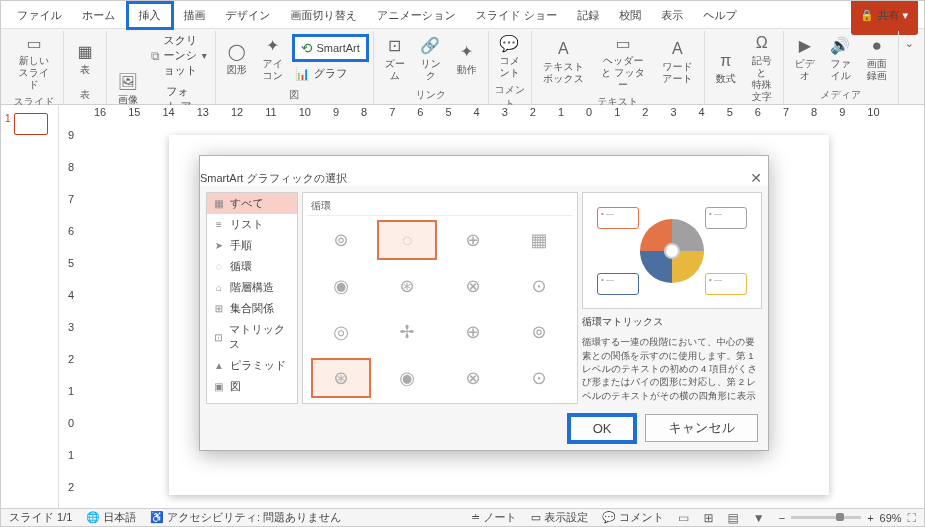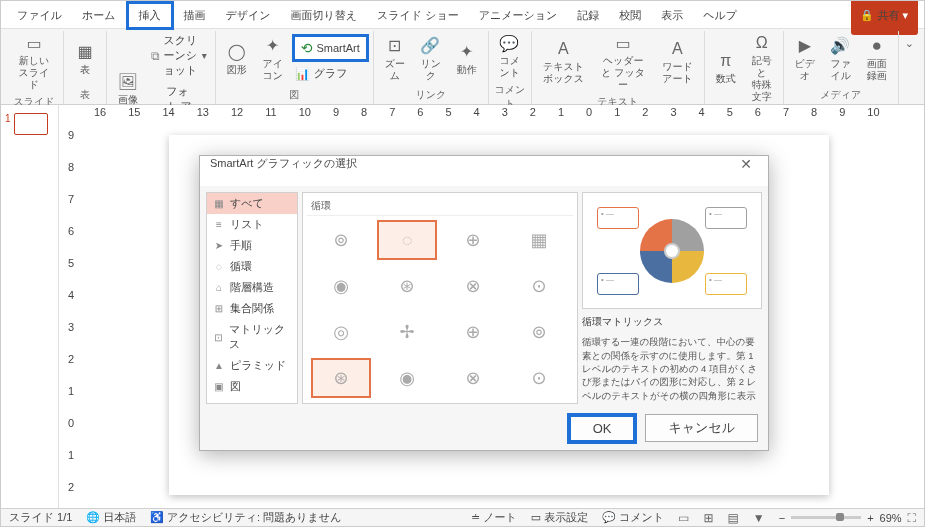--- a/index.html
+++ b/index.html
@@ -26,21 +26,21 @@
 .thumb{display:flex;align-items:flex-start;gap:3px}
 .thumb .n{font-size:10px;color:#c43b1d}
 .thumb .sl{width:34px;height:22px;border:1px solid #c43b1d;border-radius:2px}
 .canvas{flex:1;position:relative;background:#fff}
 .hruler{position:absolute;top:0;left:24px;right:26px;height:14px;background:#fff;font-size:8px;color:#888;display:flex;align-items:center;overflow:hidden}
 .hruler span{flex:0 0 auto;padding:0 11px}
 .vruler{position:absolute;top:14px;left:0;width:24px;bottom:10px;background:#fff;font-size:8px;color:#888;display:flex;flex-direction:column;align-items:center;overflow:hidden}
 .vruler span{padding:10px 0}
 .slide{position:absolute;top:30px;left:110px;width:660px;height:360px;background:#fff;box-shadow:0 2px 8px rgba(0,0,0,.25)}
 .dialog{position:absolute;top:50px;left:140px;width:570px;height:296px;background:#f6f6f6;border:1px solid #b0b0b0;box-shadow:0 4px 20px rgba(0,0,0,.3)}
-.dlg-title{height:30px;display:flex;align-items:flex-start;padding:0 10px;font-size:11px;background:#fff}
+.dlg-title{height:30px;display:flex;align-items:flex-end;padding:0 0;font-size:11px;background:#fff}
 .dlg-title .x{margin-left:auto;font-size:14px;color:#666;padding:0 6px}
 .dlg-body{display:flex;height:224px;padding:6px;gap:4px}
 .catlist{width:92px;background:#fff;border:1px solid #d0d0d0;overflow:hidden}
 .catitem{display:flex;align-items:center;gap:5px;padding:3px 6px;font-size:10px}
 .catitem.sel{background:#f8d0c8}
 .catitem .ci{width:12px;height:12px;display:flex;align-items:center;justify-content:center;font-size:10px;color:#888}
 .gallery{flex:1;background:#fff;border:1px solid #d0d0d0;overflow-y:auto;padding:4px}
 .gal-head{font-size:10px;color:#666;padding:2px 4px;border-bottom:1px solid #eee;margin-bottom:4px}
 .gal-grid{display:grid;grid-template-columns:repeat(4,1fr);gap:6px;padding:0 4px 8px}
 .gal-item{height:40px;border:1px solid transparent;display:flex;align-items:center;justify-content:center;color:#aaa;font-size:18px}
@@ -77,22 +77,22 @@
 
 <div class="titlebar"></div>
 
 <div class="menubar">
   <span class="tab">ファイル</span>
   <span class="tab">ホーム</span>
   <span class="tab hl">挿入</span>
   <span class="tab">描画</span>
   <span class="tab">デザイン</span>
   <span class="tab">画面切り替え</span>
+  <span class="tab">アニメーション</span>
   <span class="tab">スライド ショー</span>
-  <span class="tab">アニメーション</span>
   <span class="tab">記録</span>
   <span class="tab">校閲</span>
   <span class="tab">表示</span>
   <span class="tab">ヘルプ</span>
   <span class="share">🔒 <span>共有</span> ▾</span>
 </div>
 
 <div class="ribbon">
   <div class="rgroup">
     <div class="row">

